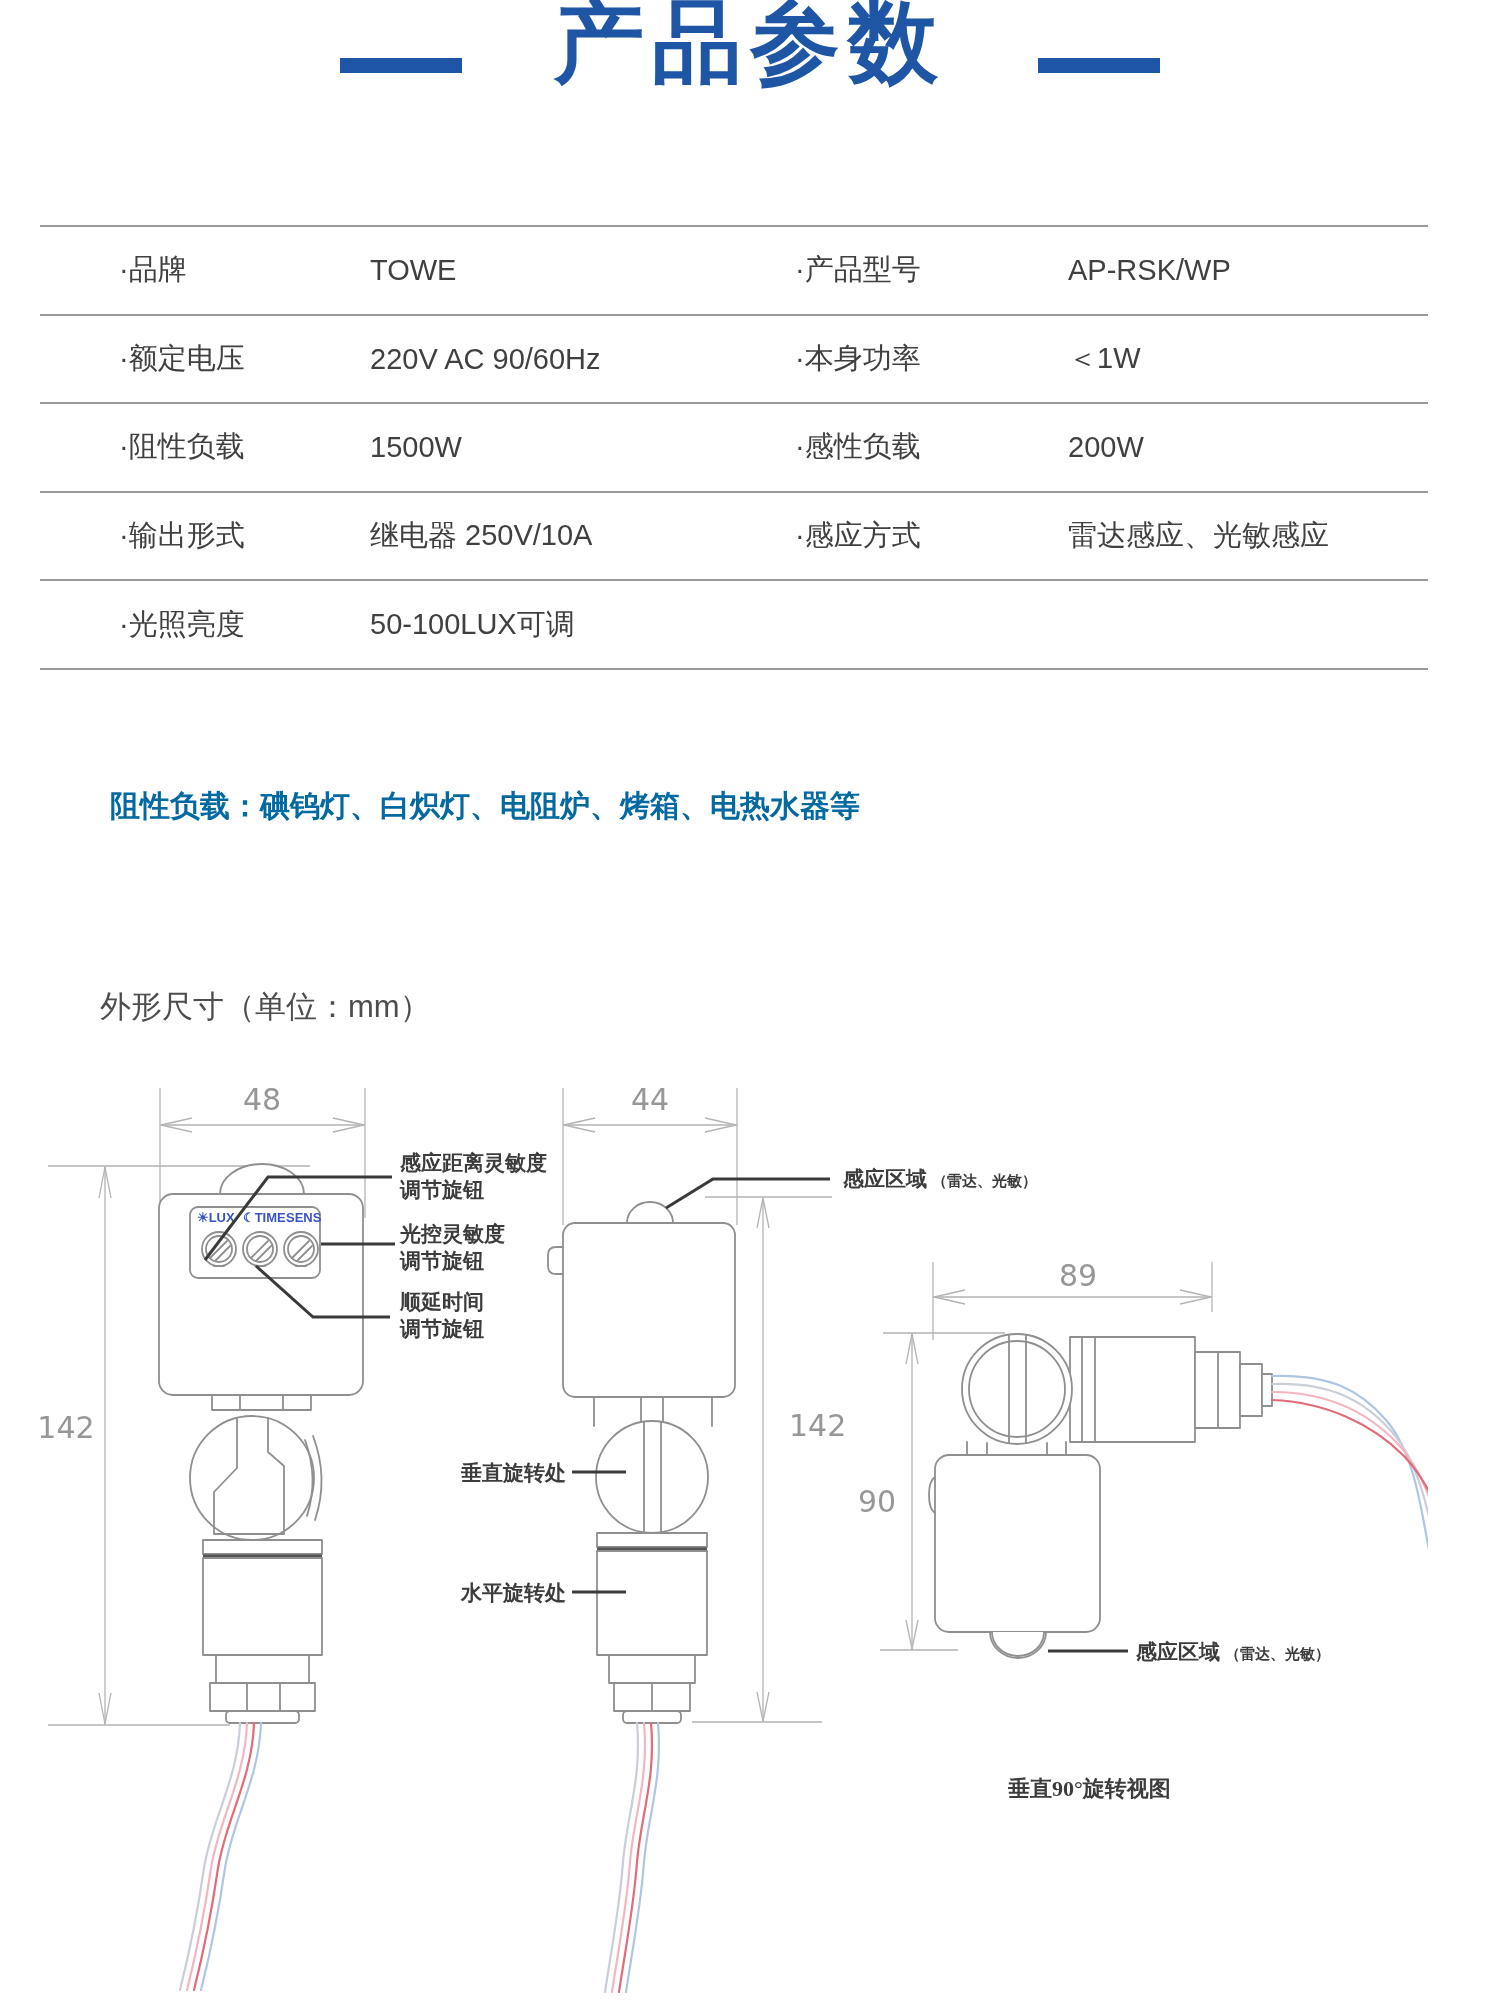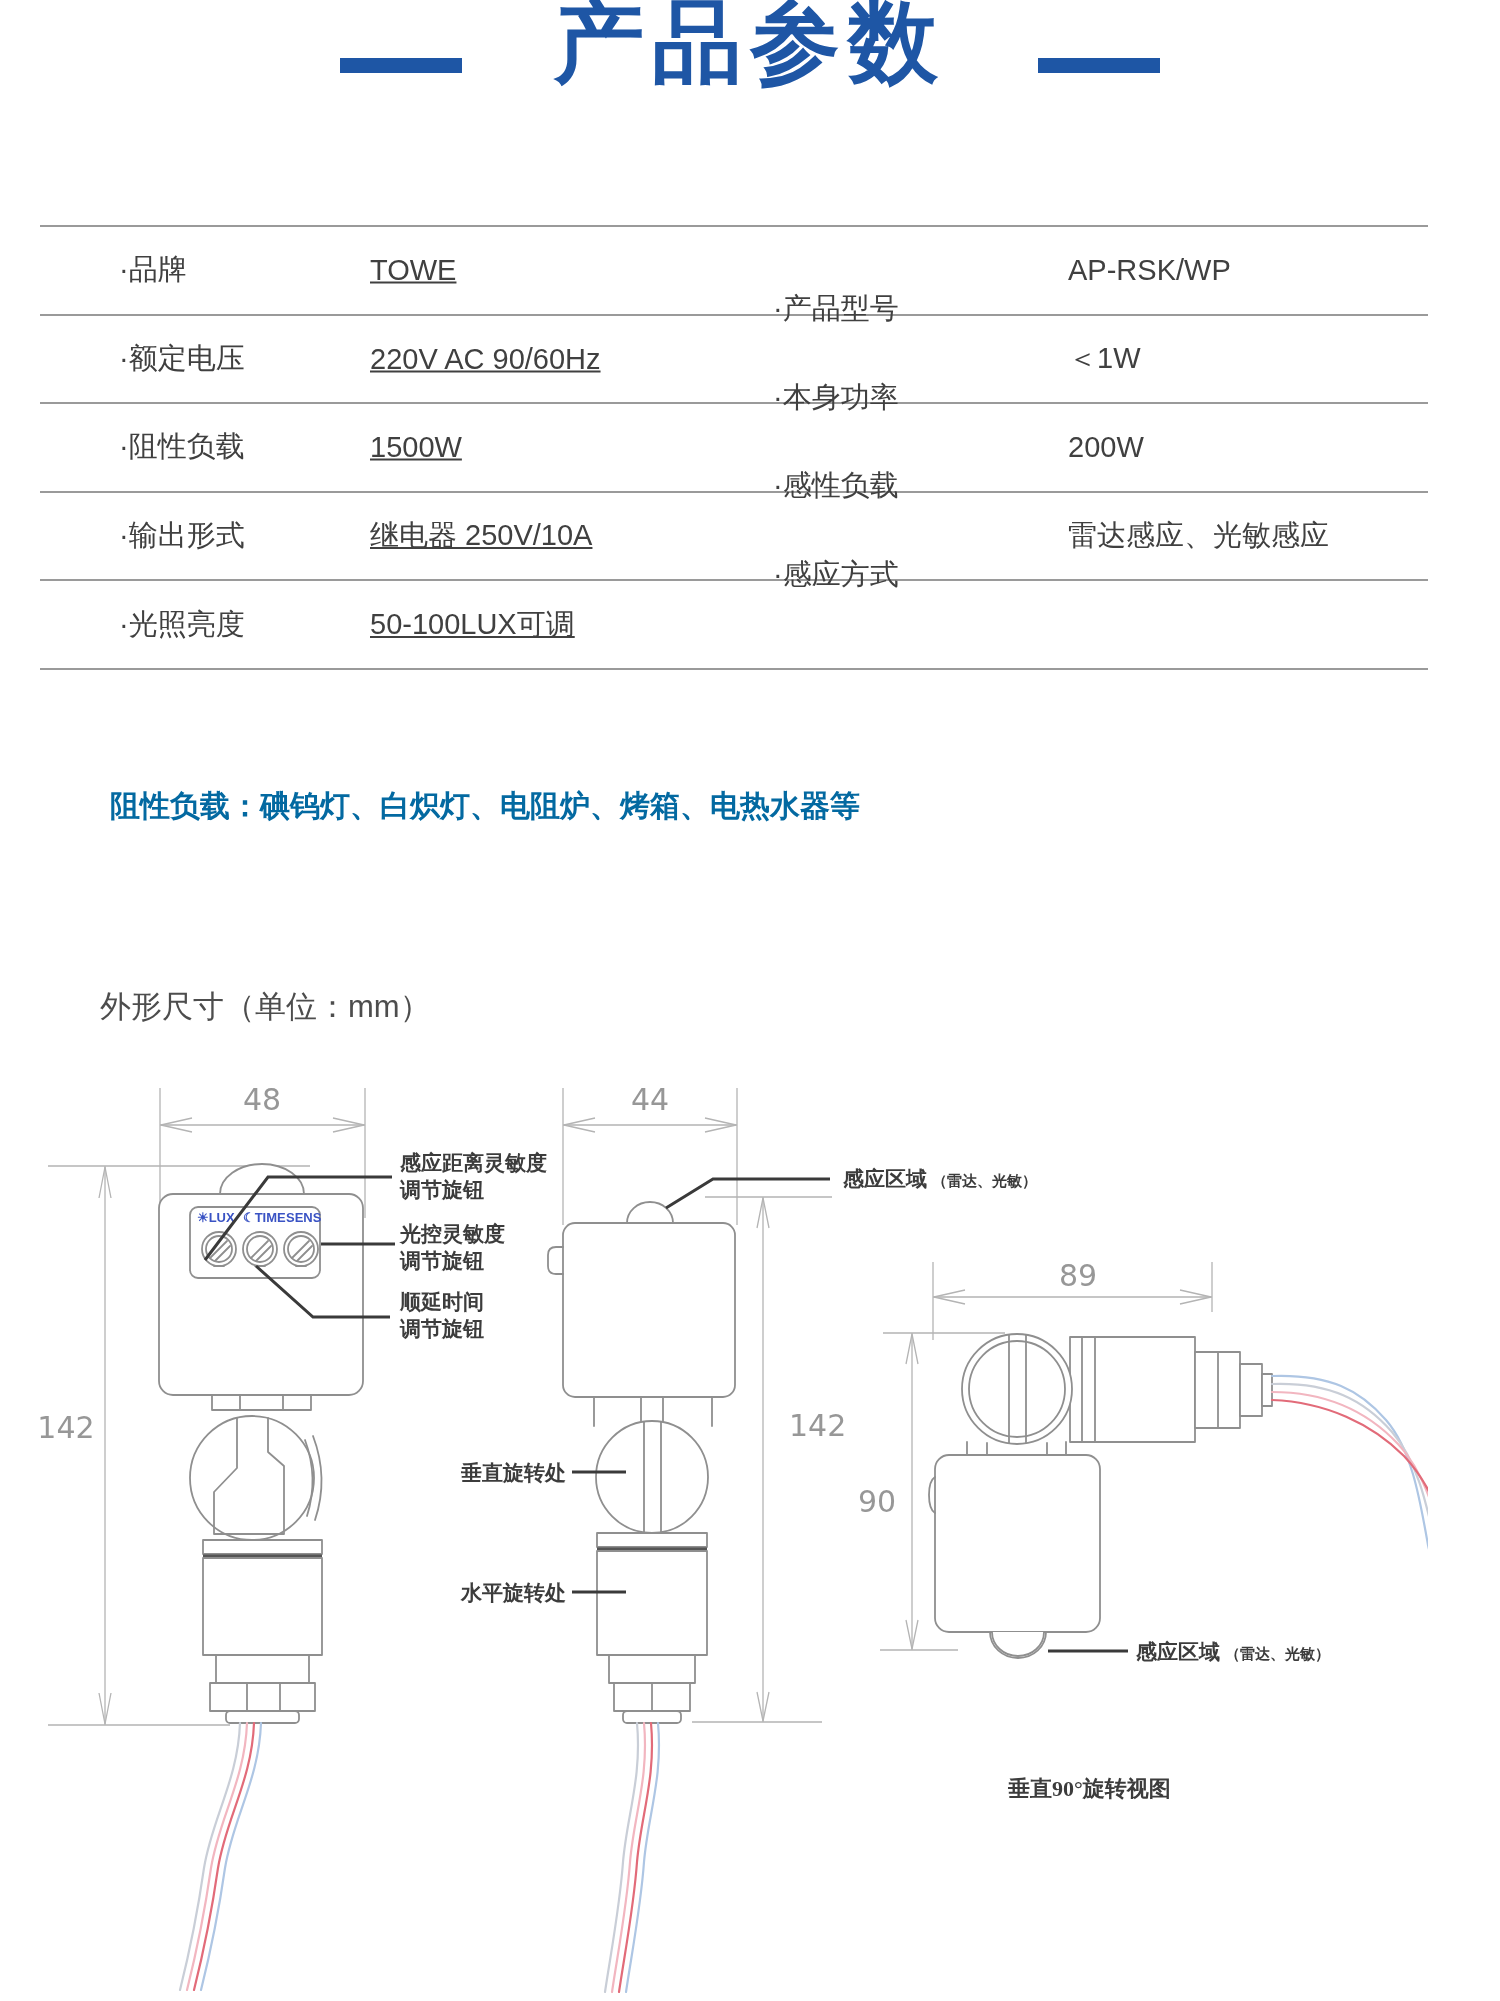--- a/index.html
+++ b/index.html
@@ -8,21 +8,21 @@
   
   .page-title{position:absolute;top:-18px;left:0;width:1500px;text-align:center;
         font-size:90px;font-weight:bold;letter-spacing:8px;color:#1e56a5;white-space:nowrap;}
   .title-dash{position:absolute;height:15px;background:#1e56a5;top:58px;}
   .title-dash.left{left:340px;width:122px;}
   .title-dash.right{left:1038px;width:122px;}
   
   .spec-table{position:absolute;left:40px;top:225px;width:1420px;border-top:2px solid #9a9a9a;}
   .spec-row{position:relative;height:86.6px;border-bottom:2px solid #9a9a9a;}
   .spec-cell{position:absolute;top:50%;transform:translateY(-50%);font-size:29px;color:#404040;white-space:nowrap;}
-  .c1{left:55px;margin-left:24px;} .c2{left:330px;text-decoration:underline;} .c3{left:733px;margin-top:39px;} .c4{left:1028px;}
+  .c1{left:55px;margin-left:24px;} .c2{left:330px;} .c3{left:755px;} .c4{left:1028px;}
   
   .note{position:absolute;left:110px;font-size:30px;font-weight:bold;color:#0369a1;white-space:nowrap;}
   .note.n1{top:786px;} .note.n2{top:841px;}
   
   .dim-heading{position:absolute;left:100px;top:986px;font-size:31px;color:#4d4d4d;white-space:nowrap;}
   
   .drawings{position:absolute;left:0;top:1055px;}
   .dev{stroke:#8f8f8f;stroke-width:1.8;fill:none;stroke-linejoin:round;stroke-linecap:round;}
   .devf{stroke:#8f8f8f;stroke-width:1.8;fill:#ffffff;stroke-linejoin:round;}
   .dim{stroke:#b4b4b4;stroke-width:1.3;fill:none;}

